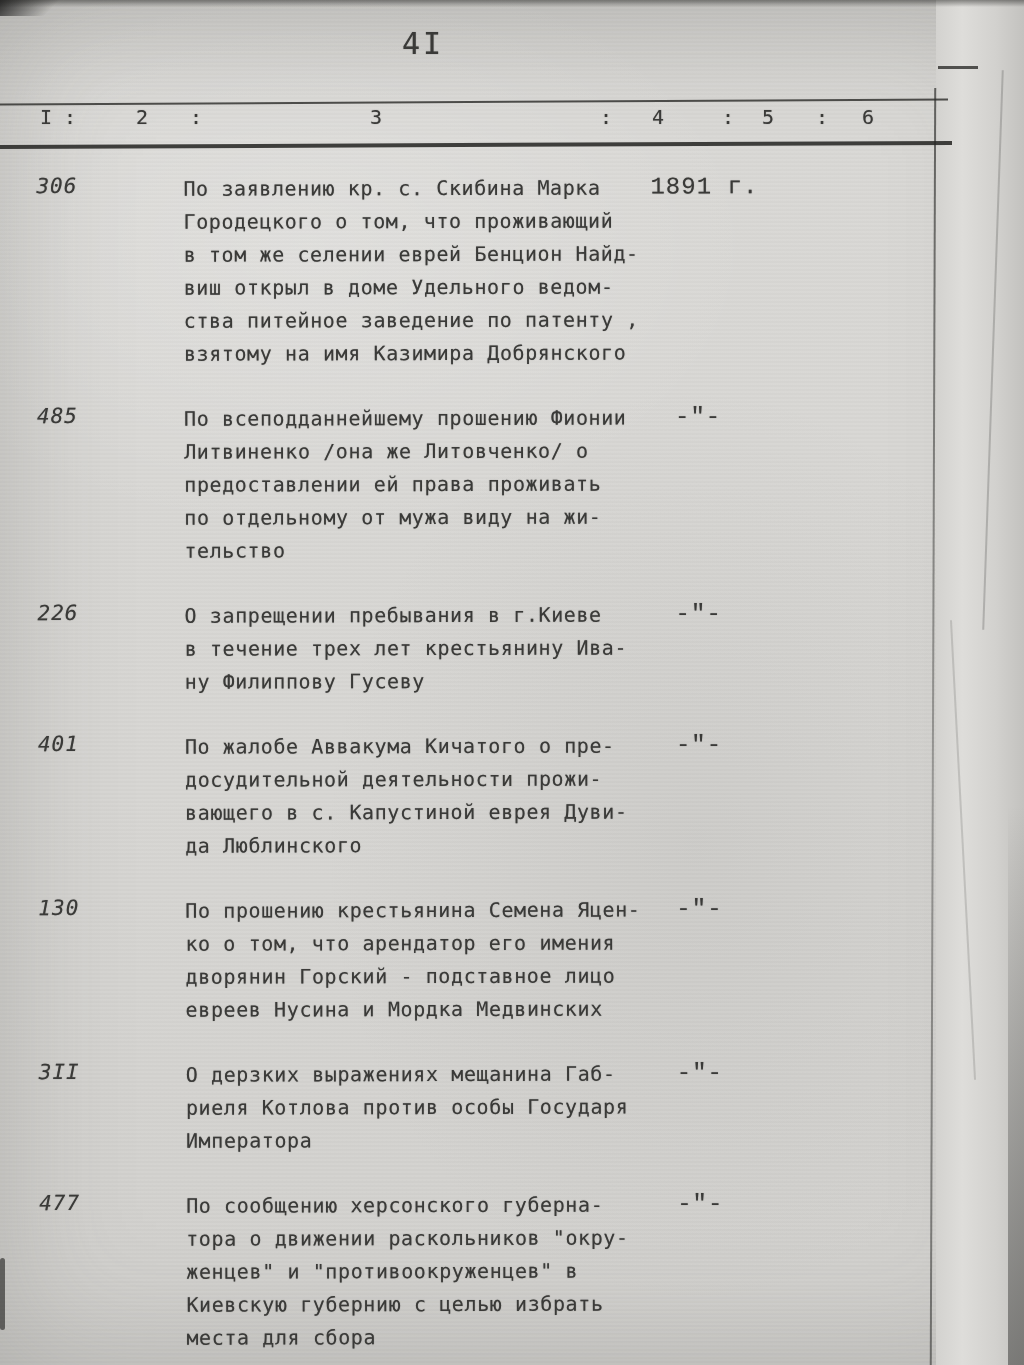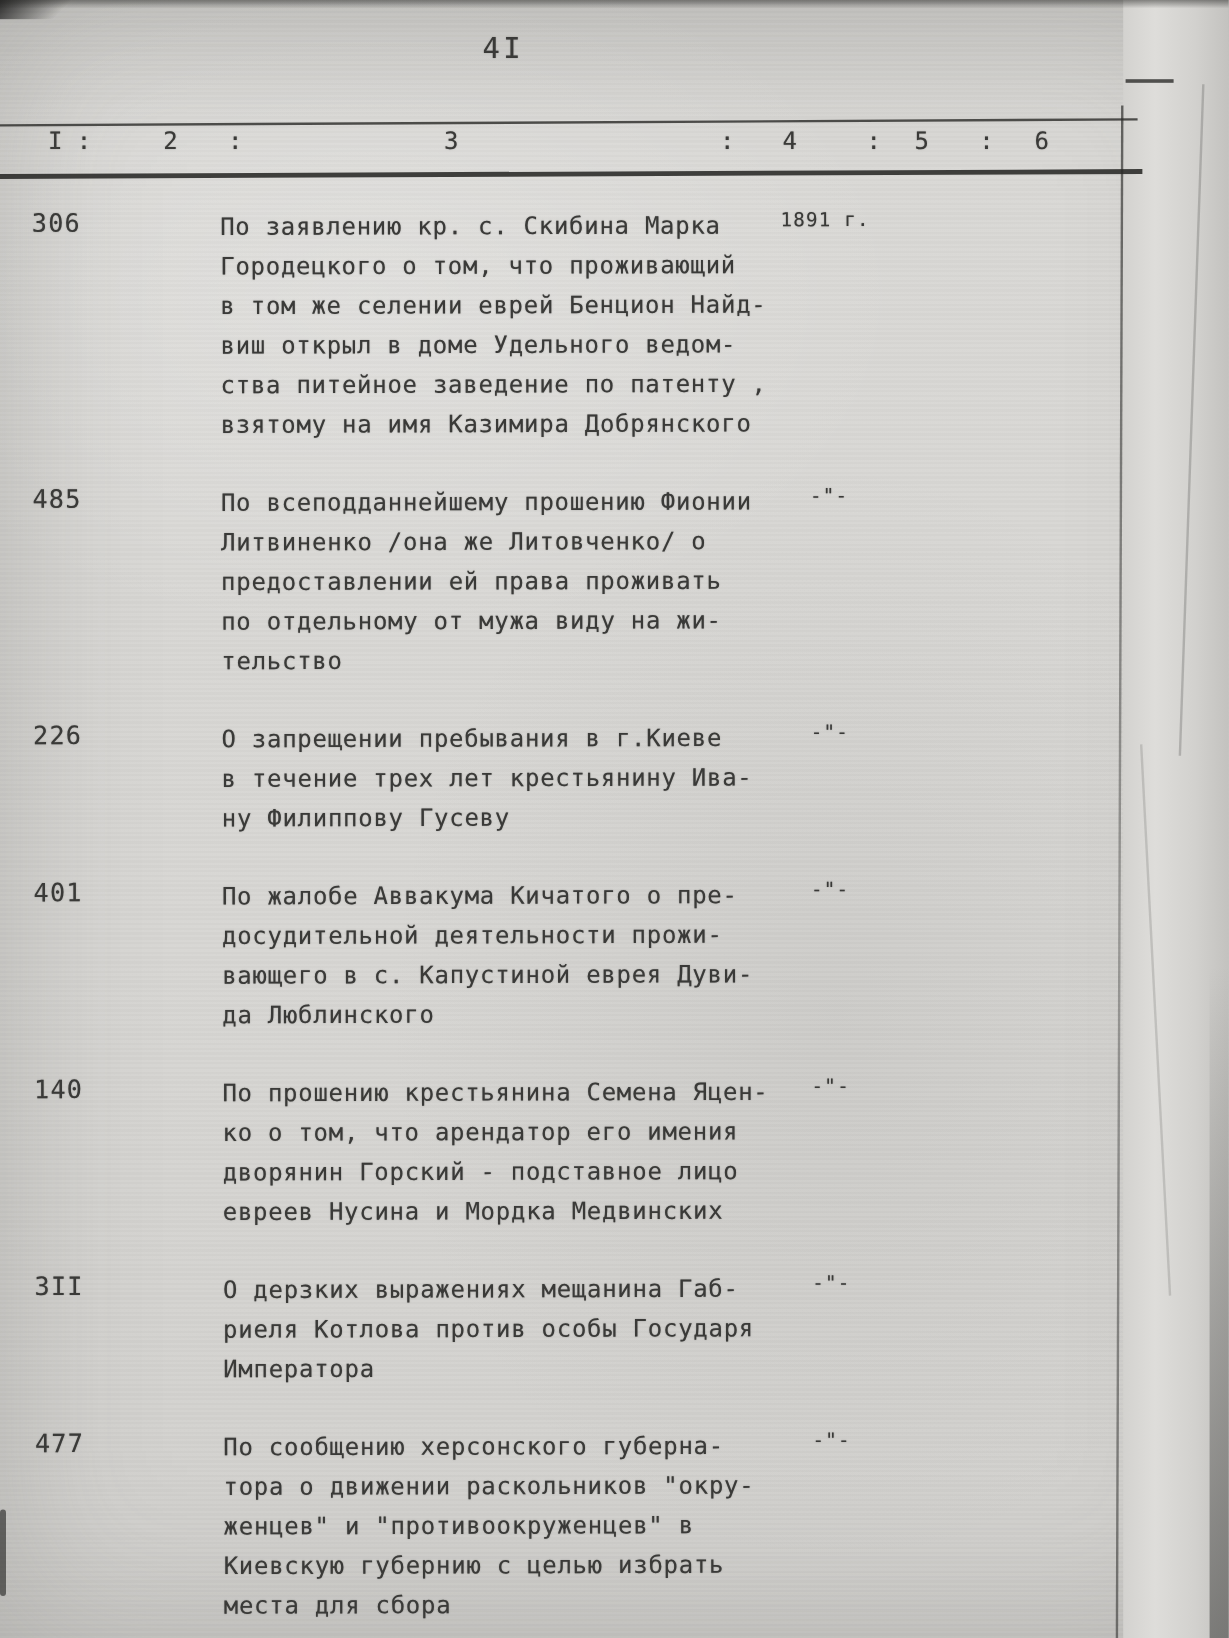--- a/index.html
+++ b/index.html
@@ -15,52 +15,52 @@
       repeating-linear-gradient(0deg, rgba(255,255,255,0.02) 0 2px, rgba(0,0,0,0.015) 2px 4px),
       radial-gradient(ellipse 650px 420px at 30% 18%, rgba(255,255,255,0.20), transparent 70%),
       radial-gradient(ellipse 520px 640px at 68% 62%, rgba(118,118,116,0.10), transparent 72%),
       linear-gradient(180deg, #cfcecb 0%, #d9d8d5 8%, #d7d6d3 58%, #d1d0cd 100%);
     box-shadow: inset 0 0 130px rgba(88,88,86,0.28);
   }
   .txt { color:#3a3a38; text-shadow:0 0 1px rgba(58,58,56,0.55); }
 
   .page-number {
     position:absolute; left:402px; top:26px;
-    font-size:24px; letter-spacing:3px;
+    font-size:30px; letter-spacing:3px;
   }
 
   .rule-top {
     position:absolute; left:0; top:101px; width:948px; height:2px;
     background:rgba(45,45,43,0.82); transform:rotate(-0.3deg);
   }
   .rule-bottom {
     position:absolute; left:0; top:143px; width:952px; height:4px;
     background:rgba(40,40,38,0.88); transform:rotate(-0.25deg);
   }
   .hcell { position:absolute; top:105px; font-size:20px; }
   .hc0{left:40px}.hc1{left:64px}.hc2{left:136px}.hc3{left:190px}.hc4{left:370px}
   .hc5{left:600px}.hc6{left:652px}.hc7{left:722px}.hc8{left:762px}.hc9{left:816px}.hc10{left:862px}
 
   .entries {
     position:absolute; left:0; top:172px; width:940px;
     transform:rotate(-0.15deg);
   }
   .entry { position:relative; margin-bottom:32px; }
   .entry-number {
-    position:absolute; left:28px; top:1px;
-    font-size:21px; letter-spacing:1px;
+    position:absolute; left:38px; top:1px;
+    font-size:21px; letter-spacing:1px;font-style:italic;
   }
   .entry-text {
     margin-left:185px; width:520px;
     font-size:20px; line-height:33px; letter-spacing:0.6px;
     white-space:nowrap;
   }
   .entry-date {
     position:absolute; left:652px; top:2px;
-    font-size:16px; letter-spacing:1px;
+    font-size:24px; letter-spacing:1px;font-family:Liberation Mono, monospace;
   }
   .entry-date.ditto { left:676px; }
 
   
   .edge-area {
     position:absolute; left:936px; top:0; width:88px; height:100%;
     background:linear-gradient(90deg, #d3d2cf, #deddda 30%, #d2d1ce 68%, #c3c2bf);
   }
   .edge-line {
     position:absolute; left:932px; top:88px; width:2px; height:1277px;
@@ -170,21 +170,21 @@
     <div class="entry-text txt">
         <div>По жалобе Аввакума Кичатого о пре-</div>
         <div>досудительной деятельности прожи-</div>
         <div>вающего в с. Капустиной еврея Дуви-</div>
         <div>да Люблинского</div>
       </div>
     <span class="entry-date txt ditto">-"-</span>
   </div>
 
   <div class="entry">
-    <span class="entry-number txt">140</span>
+    <span class="entry-number txt">130</span>
     <div class="entry-text txt">
         <div>По прошению крестьянина Семена Яцен-</div>
         <div>ко о том, что арендатор его имения</div>
         <div>дворянин Горский - подставное лицо</div>
         <div>евреев Нусина и Мордка Медвинских</div>
       </div>
     <span class="entry-date txt ditto">-"-</span>
   </div>
 
   <div class="entry">

